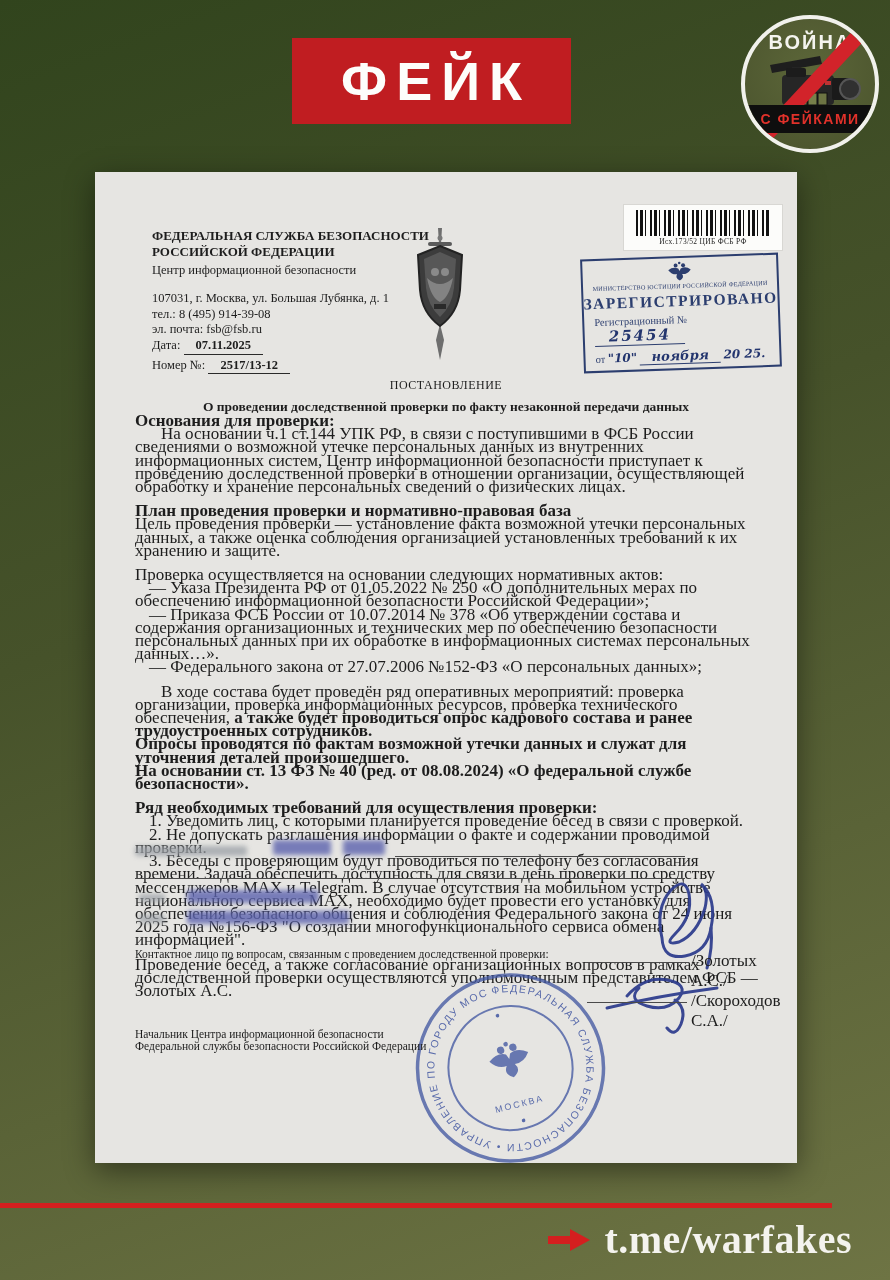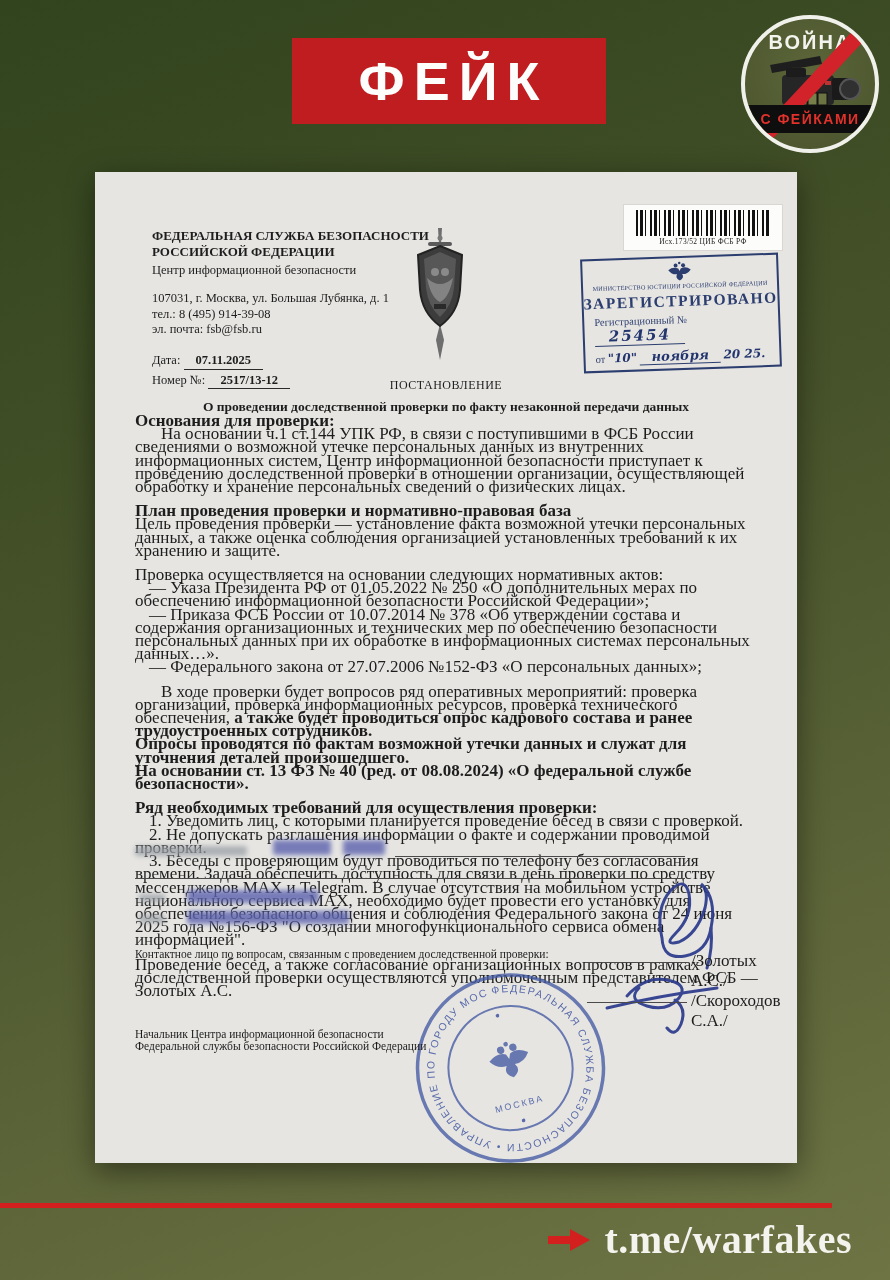--- a/index.html
+++ b/index.html
@@ -2,21 +2,21 @@
 <html><head>
 <meta charset="utf-8">
 <style>
   * { margin:0; padding:0; box-sizing:border-box; }
   html,body { width:890px; }
   body { font-family:"Liberation Serif", serif; }
   .canvas { position:relative; width:890px; height:1280px; overflow:hidden;
             background:linear-gradient(160deg,#31441d 0%, #46522a 42%, #6e7444 100%); }
 
   
-  .fake-banner { position:absolute; left:292px; top:38px; width:314px; height:86px;
+  .fake-banner { position:absolute; left:292px; top:38px; width:279px; height:86px;
                  background:#c01d21; display:flex; align-items:center; justify-content:center; }
   .fake-banner span { font-family:"Liberation Sans", sans-serif; font-weight:bold;
                       font-size:54px; letter-spacing:9px; color:#fdfdfb; padding-left:9px; }
 
   
   .logo { position:absolute; left:741px; top:15px; width:138px; height:138px; border-radius:50%;
           border:4px solid #f1f1ec; background:radial-gradient(circle at 50% 40%, #5c6639, #49522c);
           overflow:hidden; }
   .logo-title { position:absolute; top:12px; left:0; right:0; text-align:center;
                 font-family:"Liberation Sans", sans-serif; font-weight:bold; font-size:20px;
@@ -30,21 +30,21 @@
                    letter-spacing:1.5px; color:#e0312a; }
 
   
   .paper { position:absolute; left:95px; top:172px; width:702px; height:991px;
            background:#e6e5e2; box-shadow:0 8px 28px rgba(0,0,0,.45); color:#1d1d1d; }
 
   .letterhead { position:absolute; left:57px; top:56px; width:340px; font-size:12.5px; line-height:1.25; }
   .letterhead .org { font-weight:bold; font-size:13px; }
   .letterhead .dept { margin-top:2px; }
   .letterhead .addr { margin-top:13px; }
-  .letterhead .dates { margin-top:15px; }
+  .letterhead .dates { }
   .u-val { display:inline-block; border-bottom:1px solid #2a2a2a; padding:0 12px; font-weight:bold; }
 
   .emblem { position:absolute; left:318px; top:56px; }
 
   .barcode-box { position:absolute; left:528px; top:32px; width:160px; height:47px; background:#fcfcfa;
                  border:1px solid #d8d7d3; display:flex; flex-direction:column; align-items:center; }
   .barcode-stripes { margin-top:5px; width:134px; height:26px;
       background:repeating-linear-gradient(90deg,#111 0 2px,transparent 2px 4px,#111 4px 7px,transparent 7px 9px,#111 9px 10px,transparent 10px 14px); }
   .barcode-text { font-size:7.5px; margin-top:1px; letter-spacing:.3px; }
 
@@ -196,21 +196,21 @@
       <p class="ind">На основании ч.1 ст.144 УПК РФ, в связи с поступившими в ФСБ России сведениями о возможной утечке персональных данных из внутренних информационных систем, Центр информационной безопасности приступает к проведению доследственной проверки в отношении организации, осуществляющей обработку и хранение персональных сведений о физических лицах.</p>
       <div class="gap"></div>
       <p class="b">План проведения проверки и нормативно-правовая база</p>
       <p>Цель проведения проверки — установление факта возможной утечки персональных данных, а также оценка соблюдения организацией установленных требований к их хранению и защите.</p>
       <div class="gap"></div>
       <p>Проверка осуществляется на основании следующих нормативных актов:</p>
       <p class="dash">— Указа Президента РФ от 01.05.2022 № 250 «О дополнительных мерах по обеспечению информационной безопасности Российской Федерации»;</p>
       <p class="dash">— Приказа ФСБ России от 10.07.2014 № 378 «Об утверждении состава и содержания организационных и технических мер по обеспечению безопасности персональных данных при их обработке в информационных системах персональных данных…».</p>
       <p class="dash">— Федерального закона от 27.07.2006 №152-ФЗ «О персональных данных»;</p>
       <div class="gap"></div>
-      <p class="ind"><span>В ходе проверки будет вопросов ряд оперативных мероприятий: проверка организации, проверка информационных ресурсов, проверка технического обеспечения, </span><span class="b">а также будет проводиться опрос кадрового состава и ранее трудоустроенных сотрудников.</span></p>
+      <p class="ind"><span>В ходе состава будет проведён ряд оперативных мероприятий: проверка организации, проверка информационных ресурсов, проверка технического обеспечения, </span><span class="b">а также будет проводиться опрос кадрового состава и ранее трудоустроенных сотрудников.</span></p>
       <p class="b">Опросы проводятся по фактам возможной утечки данных и служат для уточнения деталей произошедшего.</p>
       <p class="b">На основании ст. 13 ФЗ № 40 (ред. от 08.08.2024) «О федеральной службе безопасности».</p>
       <div class="gap"></div>
       <p class="b">Ряд необходимых требований для осуществления проверки:</p>
       <p class="dash">1. Уведомить лиц, с которыми планируется проведение бесед в связи с проверкой.</p>
       <p class="dash">2. Не допускать разглашения информации о факте и содержании проводимой проверки.</p>
       <p class="dash">3. Беседы с проверяющим будут проводиться по телефону без согласования времени. Задача обеспечить доступность для связи в день проверки по средству мессенджеров MAX и Telegram. В случае отсутствия на мобильном устройстве национального сервиса MAX, необходимо будет провести его установку для обеспечения безопасного общения и соблюдения Федерального закона от 24 июня 2025 года №156-ФЗ "О создании многофункционального сервиса обмена информацией".</p>
       <div class="gap"></div>
       <p>Проведение бесед, а также согласование организационных вопросов в рамках доследственной проверки осуществляются уполномоченным представителем ФСБ — Золотых А.С.</p>
     </div>

